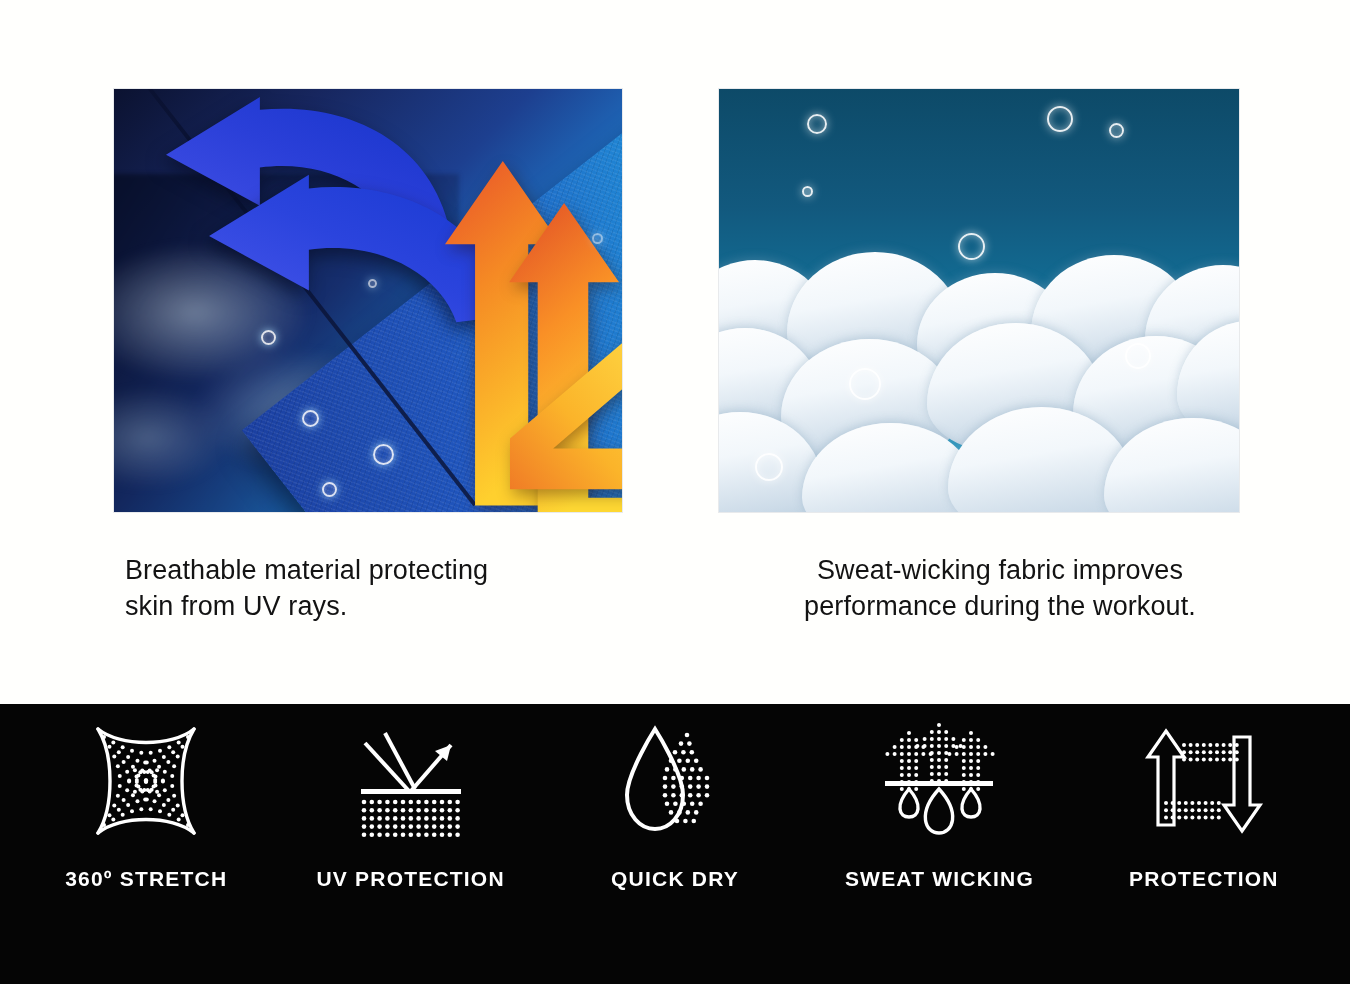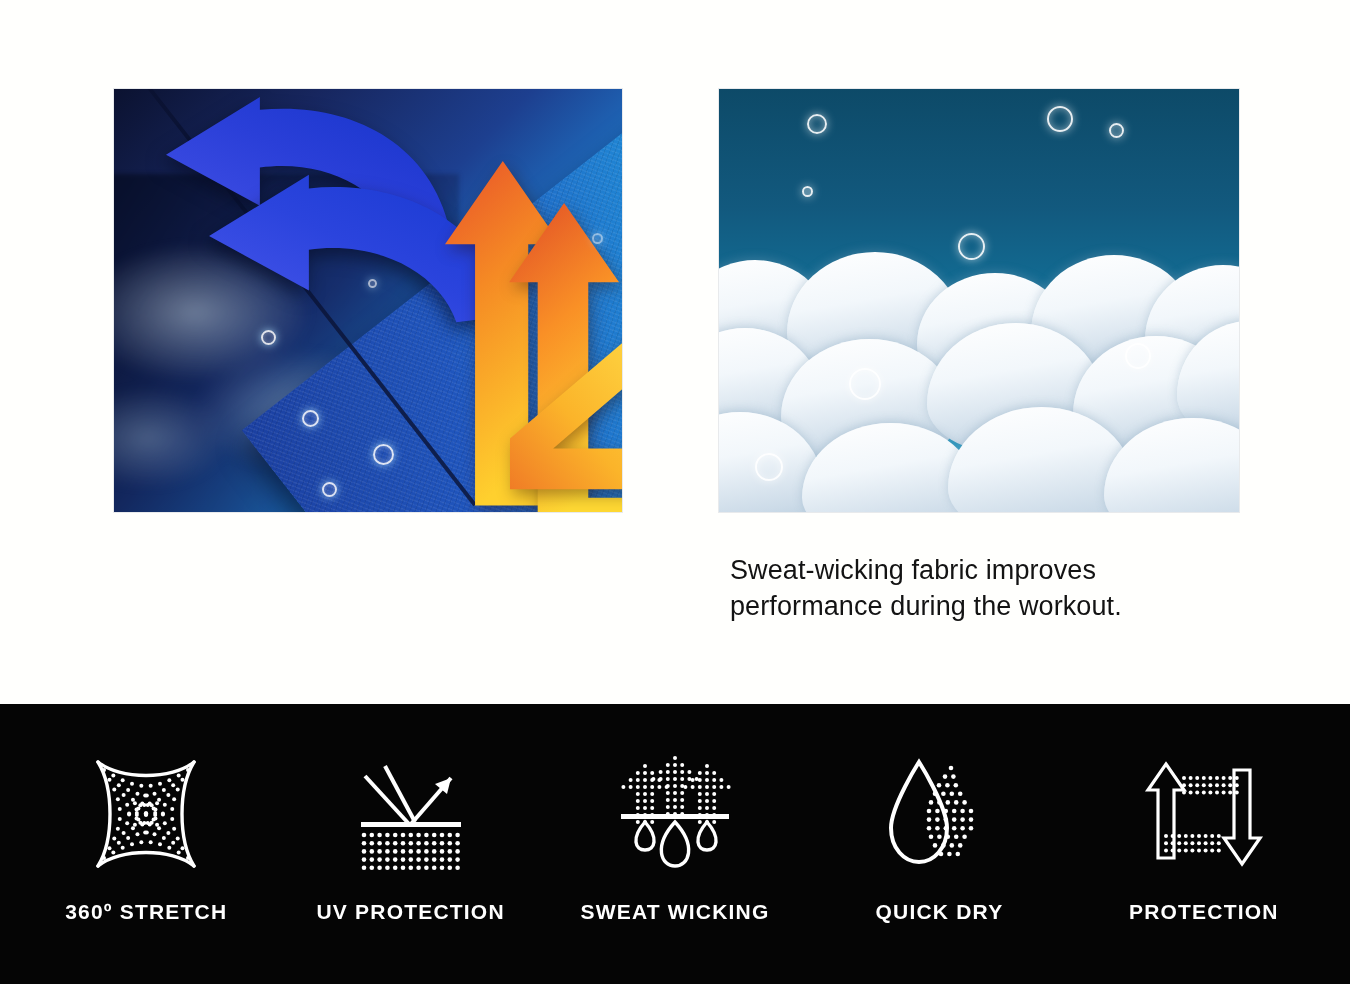--- a/index.html
+++ b/index.html
@@ -91,21 +91,21 @@
 
   
   .features-bar {
     position:absolute; left:0; top:704px; width:1350px; height:280px;
     background:#050505;
     display:flex; align-items:flex-start; justify-content:space-between;
     padding:0 14px;
   }
   .feature-item {
     flex:1 1 0; display:flex; flex-direction:column; align-items:center;
-    padding-top:50px;
+    padding-top:17px;
   }
   .feature-icon { width:122px; height:120px; display:block; }
   .feature-label {
     margin-top:26px; color:#ffffff; font-size:21px; letter-spacing:1.2px;
     font-weight:600; text-align:center; white-space:nowrap;
   }
 </style>
 </head>
 <body>
 
@@ -173,20 +173,22 @@
         </svg>
 
         <div class="bub" style="left:29%;top:57%;width:15px;height:15px;"></div>
         <div class="bub" style="left:37%;top:76%;width:17px;height:17px;"></div>
         <div class="bub" style="left:51%;top:84%;width:21px;height:21px;"></div>
         <div class="bub" style="left:41%;top:93%;width:15px;height:15px;"></div>
         <div class="bub" style="left:50%;top:45%;width:9px;height:9px;opacity:.75"></div>
         <div class="bub" style="left:94%;top:34%;width:11px;height:11px;opacity:.6"></div>
       </div>
     </div>
+    <div class="caption cap-left" style="left:12px;top:0;position:relative;margin-top:39px;">Breathable material protecting
+skin from UV rays.</div>
   </div>
 
   <div class="feature-card card-right">
     <div class="img-frame">
       <div class="sw-scene">
         <div class="sw-clouds">
           <div class="puff" style="left:-8%;top:4%;width:30%;height:46%"></div>
           <div class="puff" style="left:13%;top:1%;width:34%;height:50%"></div>
           <div class="puff" style="left:38%;top:9%;width:30%;height:44%"></div>
           <div class="puff" style="left:60%;top:2%;width:32%;height:48%"></div>
@@ -207,21 +209,21 @@
         <div class="bub2" style="left:17%;top:6%;width:20px;height:20px;"></div>
         <div class="bub2" style="left:63%;top:4%;width:26px;height:26px;"></div>
         <div class="bub2" style="left:75%;top:8%;width:15px;height:15px;"></div>
         <div class="bub2" style="left:46%;top:34%;width:27px;height:27px;"></div>
         <div class="bub2" style="left:16%;top:23%;width:11px;height:11px;"></div>
         <div class="bub2" style="left:25%;top:66%;width:32px;height:32px;"></div>
         <div class="bub2" style="left:78%;top:60%;width:26px;height:26px;"></div>
         <div class="bub2" style="left:7%;top:86%;width:28px;height:28px;"></div>
       </div>
     </div>
-    <div class="caption cap-right" style="left:12px;top:0;position:relative;margin-top:39px;">Sweat-wicking fabric improves
+    <div class="caption cap-right" style="left:12px;top:0;position:relative;margin-top:39px;text-align:center;">Sweat-wicking fabric improves
 performance during the workout.</div>
   </div>
 </div>
 
 <div class="features-bar">
 
   <div class="feature-item">
     <svg class="feature-icon" viewBox="0 0 120 120">
       <g fill="#fff">
         <g id="sdots"></g>
@@ -418,20 +420,74 @@
           <circle cx="91" cy="113.8" r="2.3"></circle>
           <circle cx="98.8" cy="113.8" r="2.3"></circle>
           <circle cx="106.6" cy="113.8" r="2.3"></circle>
         </g>
     </svg>
     <div class="feature-label">UV PROTECTION</div>
   </div>
 
   <div class="feature-item">
     <svg class="feature-icon" viewBox="0 0 120 120">
+      <path d="M40 8 C40 8 12 52 12 74 C12 94 25 108 40 108 C55 108 68 94 68 74 C68 52 40 8 40 8 Z" stroke="#fff" stroke-width="4" fill="none"></path>
+      <g fill="#fff" id="qd-dots">
+          <circle cx="72" cy="14" r="2.3"></circle>
+          <circle cx="66" cy="22.6" r="2.3"></circle>
+          <circle cx="74.4" cy="22.6" r="2.3"></circle>
+          <circle cx="60" cy="31.200000000000003" r="2.3"></circle>
+          <circle cx="68.4" cy="31.200000000000003" r="2.3"></circle>
+          <circle cx="76.8" cy="31.200000000000003" r="2.3"></circle>
+          <circle cx="56" cy="39.800000000000004" r="2.3"></circle>
+          <circle cx="64.4" cy="39.800000000000004" r="2.3"></circle>
+          <circle cx="72.8" cy="39.800000000000004" r="2.3"></circle>
+          <circle cx="81.2" cy="39.800000000000004" r="2.3"></circle>
+          <circle cx="52" cy="48.400000000000006" r="2.3"></circle>
+          <circle cx="60.4" cy="48.400000000000006" r="2.3"></circle>
+          <circle cx="68.8" cy="48.400000000000006" r="2.3"></circle>
+          <circle cx="77.2" cy="48.400000000000006" r="2.3"></circle>
+          <circle cx="85.6" cy="48.400000000000006" r="2.3"></circle>
+          <circle cx="50" cy="57.00000000000001" r="2.3"></circle>
+          <circle cx="58.4" cy="57.00000000000001" r="2.3"></circle>
+          <circle cx="66.8" cy="57.00000000000001" r="2.3"></circle>
+          <circle cx="75.2" cy="57.00000000000001" r="2.3"></circle>
+          <circle cx="83.6" cy="57.00000000000001" r="2.3"></circle>
+          <circle cx="92" cy="57.00000000000001" r="2.3"></circle>
+          <circle cx="50" cy="65.60000000000001" r="2.3"></circle>
+          <circle cx="58.4" cy="65.60000000000001" r="2.3"></circle>
+          <circle cx="66.8" cy="65.60000000000001" r="2.3"></circle>
+          <circle cx="75.2" cy="65.60000000000001" r="2.3"></circle>
+          <circle cx="83.6" cy="65.60000000000001" r="2.3"></circle>
+          <circle cx="92" cy="65.60000000000001" r="2.3"></circle>
+          <circle cx="50" cy="74.2" r="2.3"></circle>
+          <circle cx="58.4" cy="74.2" r="2.3"></circle>
+          <circle cx="66.8" cy="74.2" r="2.3"></circle>
+          <circle cx="75.2" cy="74.2" r="2.3"></circle>
+          <circle cx="83.6" cy="74.2" r="2.3"></circle>
+          <circle cx="92" cy="74.2" r="2.3"></circle>
+          <circle cx="52" cy="82.8" r="2.3"></circle>
+          <circle cx="60.4" cy="82.8" r="2.3"></circle>
+          <circle cx="68.8" cy="82.8" r="2.3"></circle>
+          <circle cx="77.2" cy="82.8" r="2.3"></circle>
+          <circle cx="85.6" cy="82.8" r="2.3"></circle>
+          <circle cx="56" cy="91.39999999999999" r="2.3"></circle>
+          <circle cx="64.4" cy="91.39999999999999" r="2.3"></circle>
+          <circle cx="72.8" cy="91.39999999999999" r="2.3"></circle>
+          <circle cx="81.2" cy="91.39999999999999" r="2.3"></circle>
+          <circle cx="62" cy="99.99999999999999" r="2.3"></circle>
+          <circle cx="70.4" cy="99.99999999999999" r="2.3"></circle>
+          <circle cx="78.8" cy="99.99999999999999" r="2.3"></circle>
+        </g>
+    </svg>
+    <div class="feature-label">QUICK DRY</div>
+  </div>
+
+  <div class="feature-item">
+    <svg class="feature-icon" viewBox="0 0 120 120">
       <g fill="#fff" id="sw-dots">
           <circle cx="30" cy="12" r="2"></circle>
           <circle cx="22.8" cy="19" r="2"></circle>
           <circle cx="30" cy="19" r="2"></circle>
           <circle cx="37.2" cy="19" r="2"></circle>
           <circle cx="15.6" cy="26" r="2"></circle>
           <circle cx="22.8" cy="26" r="2"></circle>
           <circle cx="30" cy="26" r="2"></circle>
           <circle cx="37.2" cy="26" r="2"></circle>
           <circle cx="44.4" cy="26" r="2"></circle>
@@ -525,74 +581,20 @@
         <path d="M30 68 C16 84 20 96 30 96 C40 96 44 84 30 68 Z"></path>
         <path d="M60 68 C38 92 46 112 60 112 C74 112 82 92 60 68 Z"></path>
         <path d="M92 68 C78 84 82 96 92 96 C102 96 106 84 92 68 Z"></path>
       </g>
     </svg>
     <div class="feature-label">SWEAT WICKING</div>
   </div>
 
   <div class="feature-item">
     <svg class="feature-icon" viewBox="0 0 120 120">
-      <path d="M40 8 C40 8 12 52 12 74 C12 94 25 108 40 108 C55 108 68 94 68 74 C68 52 40 8 40 8 Z" stroke="#fff" stroke-width="4" fill="none"></path>
-      <g fill="#fff" id="qd-dots">
-          <circle cx="72" cy="14" r="2.3"></circle>
-          <circle cx="66" cy="22.6" r="2.3"></circle>
-          <circle cx="74.4" cy="22.6" r="2.3"></circle>
-          <circle cx="60" cy="31.200000000000003" r="2.3"></circle>
-          <circle cx="68.4" cy="31.200000000000003" r="2.3"></circle>
-          <circle cx="76.8" cy="31.200000000000003" r="2.3"></circle>
-          <circle cx="56" cy="39.800000000000004" r="2.3"></circle>
-          <circle cx="64.4" cy="39.800000000000004" r="2.3"></circle>
-          <circle cx="72.8" cy="39.800000000000004" r="2.3"></circle>
-          <circle cx="81.2" cy="39.800000000000004" r="2.3"></circle>
-          <circle cx="52" cy="48.400000000000006" r="2.3"></circle>
-          <circle cx="60.4" cy="48.400000000000006" r="2.3"></circle>
-          <circle cx="68.8" cy="48.400000000000006" r="2.3"></circle>
-          <circle cx="77.2" cy="48.400000000000006" r="2.3"></circle>
-          <circle cx="85.6" cy="48.400000000000006" r="2.3"></circle>
-          <circle cx="50" cy="57.00000000000001" r="2.3"></circle>
-          <circle cx="58.4" cy="57.00000000000001" r="2.3"></circle>
-          <circle cx="66.8" cy="57.00000000000001" r="2.3"></circle>
-          <circle cx="75.2" cy="57.00000000000001" r="2.3"></circle>
-          <circle cx="83.6" cy="57.00000000000001" r="2.3"></circle>
-          <circle cx="92" cy="57.00000000000001" r="2.3"></circle>
-          <circle cx="50" cy="65.60000000000001" r="2.3"></circle>
-          <circle cx="58.4" cy="65.60000000000001" r="2.3"></circle>
-          <circle cx="66.8" cy="65.60000000000001" r="2.3"></circle>
-          <circle cx="75.2" cy="65.60000000000001" r="2.3"></circle>
-          <circle cx="83.6" cy="65.60000000000001" r="2.3"></circle>
-          <circle cx="92" cy="65.60000000000001" r="2.3"></circle>
-          <circle cx="50" cy="74.2" r="2.3"></circle>
-          <circle cx="58.4" cy="74.2" r="2.3"></circle>
-          <circle cx="66.8" cy="74.2" r="2.3"></circle>
-          <circle cx="75.2" cy="74.2" r="2.3"></circle>
-          <circle cx="83.6" cy="74.2" r="2.3"></circle>
-          <circle cx="92" cy="74.2" r="2.3"></circle>
-          <circle cx="52" cy="82.8" r="2.3"></circle>
-          <circle cx="60.4" cy="82.8" r="2.3"></circle>
-          <circle cx="68.8" cy="82.8" r="2.3"></circle>
-          <circle cx="77.2" cy="82.8" r="2.3"></circle>
-          <circle cx="85.6" cy="82.8" r="2.3"></circle>
-          <circle cx="56" cy="91.39999999999999" r="2.3"></circle>
-          <circle cx="64.4" cy="91.39999999999999" r="2.3"></circle>
-          <circle cx="72.8" cy="91.39999999999999" r="2.3"></circle>
-          <circle cx="81.2" cy="91.39999999999999" r="2.3"></circle>
-          <circle cx="62" cy="99.99999999999999" r="2.3"></circle>
-          <circle cx="70.4" cy="99.99999999999999" r="2.3"></circle>
-          <circle cx="78.8" cy="99.99999999999999" r="2.3"></circle>
-        </g>
-    </svg>
-    <div class="feature-label">QUICK DRY</div>
-  </div>
-
-  <div class="feature-item">
-    <svg class="feature-icon" viewBox="0 0 120 120">
       <path d="M22 10 L40 36 L30 36 L30 104 L14 104 L14 36 L4 36 Z" stroke="#fff" stroke-width="3.2" fill="none"></path>
       <path d="M98 110 L116 84 L106 84 L106 16 L90 16 L90 84 L80 84 Z" stroke="#fff" stroke-width="3.2" fill="none"></path>
       <g fill="#fff" id="br-dots">
           <circle cx="40" cy="24" r="2"></circle>
           <circle cx="46.6" cy="24" r="2"></circle>
           <circle cx="53.2" cy="24" r="2"></circle>
           <circle cx="59.8" cy="24" r="2"></circle>
           <circle cx="66.4" cy="24" r="2"></circle>
           <circle cx="73" cy="24" r="2"></circle>
           <circle cx="79.6" cy="24" r="2"></circle>

